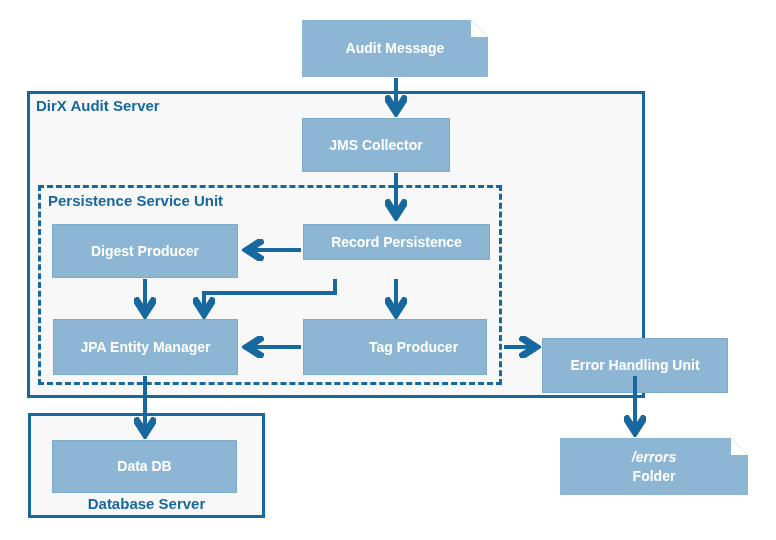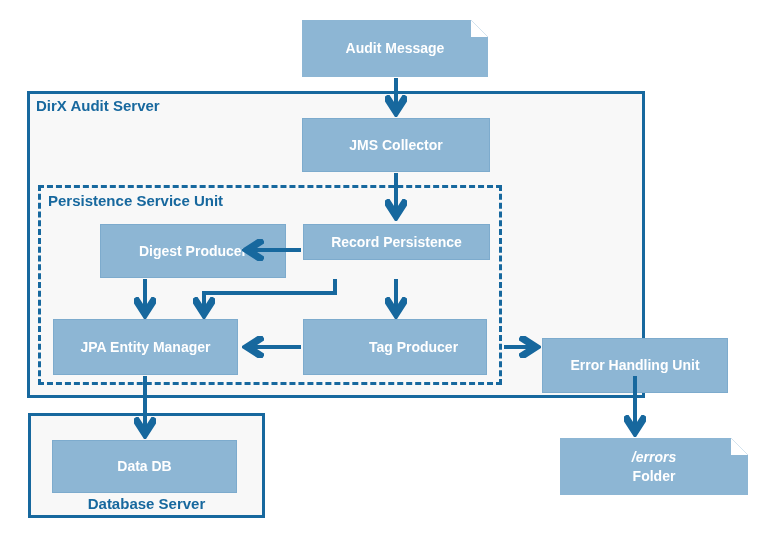--- a/index.html
+++ b/index.html
@@ -54,25 +54,25 @@
 
   <div class="dashed-group" style="left:38px; top:185px; width:464px; height:200px;">
     <div class="container-label" style="left:7px; top:4px;">Persistence Service Unit</div>
   </div>
 
   <div class="node note" style="left:302px; top:20px; width:186px; height:57px;">
     <span>Audit Message</span>
     <div class="fold"></div>
   </div>
 
-  <div class="node" style="left:302px; top:118px; width:188px; height:54px;">
+  <div class="node" style="left:302px; top:118px; width:148px; height:54px;">
     <span>JMS Collector</span>
   </div>
 
-  <div class="node" style="left:52px; top:224px; width:186px; height:54px;margin-left:48px;">
+  <div class="node" style="left:52px; top:224px; width:186px; height:54px;">
     <span>Digest Producer</span>
   </div>
 
   <div class="node" style="left:303px; top:224px; width:187px; height:36px;">
     <span>Record Persistence</span>
   </div>
 
   <div class="node" style="left:53px; top:319px; width:185px; height:56px;">
     <span>JPA Entity Manager</span>
   </div>

